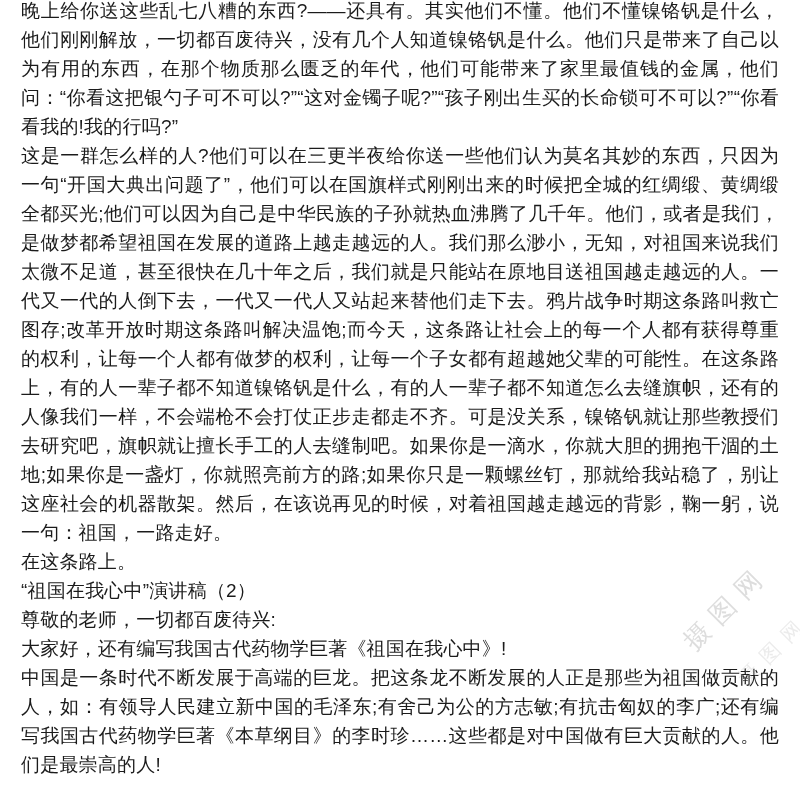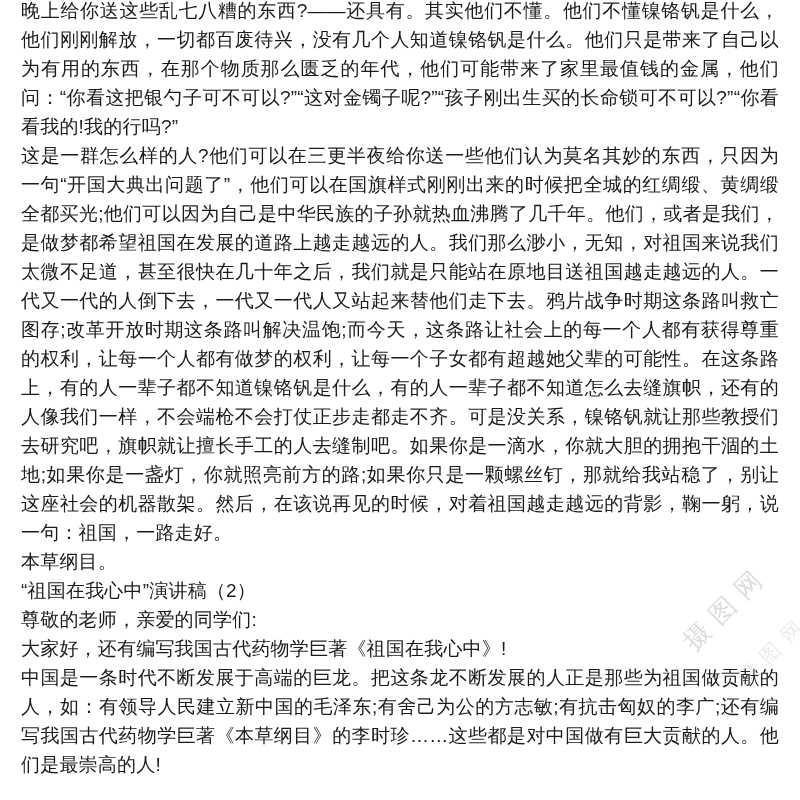--- a/index.html
+++ b/index.html
@@ -60,22 +60,22 @@
     font-size: 20px;
   }
 </style>
 </head>
 <body>
 
 <div class="page">
   <div class="content">
     <p>晚上给你送这些乱七八糟的东西?——还具有。其实他们不懂。他们不懂镍铬钒是什么，他们刚刚解放，一切都百废待兴，没有几个人知道镍铬钒是什么。他们只是带来了自己以为有用的东西，在那个物质那么匮乏的年代，他们可能带来了家里最值钱的金属，他们问：“你看这把银勺子可不可以?”“这对金镯子呢?”“孩子刚出生买的长命锁可不可以?”“你看看我的!我的行吗?”</p>
     <p>这是一群怎么样的人?他们可以在三更半夜给你送一些他们认为莫名其妙的东西，只因为一句“开国大典出问题了”，他们可以在国旗样式刚刚出来的时候把全城的红绸缎、黄绸缎全都买光;他们可以因为自己是中华民族的子孙就热血沸腾了几千年。他们，或者是我们，是做梦都希望祖国在发展的道路上越走越远的人。我们那么渺小，无知，对祖国来说我们太微不足道，甚至很快在几十年之后，我们就是只能站在原地目送祖国越走越远的人。一代又一代的人倒下去，一代又一代人又站起来替他们走下去。鸦片战争时期这条路叫救亡图存;改革开放时期这条路叫解决温饱;而今天，这条路让社会上的每一个人都有获得尊重的权利，让每一个人都有做梦的权利，让每一个子女都有超越她父辈的可能性。在这条路上，有的人一辈子都不知道镍铬钒是什么，有的人一辈子都不知道怎么去缝旗帜，还有的人像我们一样，不会端枪不会打仗正步走都走不齐。可是没关系，镍铬钒就让那些教授们去研究吧，旗帜就让擅长手工的人去缝制吧。如果你是一滴水，你就大胆的拥抱干涸的土地;如果你是一盏灯，你就照亮前方的路;如果你只是一颗螺丝钉，那就给我站稳了，别让这座社会的机器散架。然后，在该说再见的时候，对着祖国越走越远的背影，鞠一躬，说一句：祖国，一路走好。</p>
-    <p>本草纲目。</p>
+    <p>在这条路上。</p>
     <p class="center">“祖国在我心中”演讲稿（2）</p>
-    <p>尊敬的老师，亲爱的同学们:</p>
+    <p>尊敬的老师，一切都百废待兴:</p>
     <p>大家好，还有编写我国古代药物学巨著《祖国在我心中》!</p>
     <p>中国是一条时代不断发展于高端的巨龙。把这条龙不断发展的人正是那些为祖国做贡献的人，如：有领导人民建立新中国的毛泽东;有舍己为公的方志敏;有抗击匈奴的李广;还有编写我国古代药物学巨著《本草纲目》的李时珍……这些都是对中国做有巨大贡献的人。他们是最崇高的人!</p>
   </div>
 
   <div class="watermark wm1">摄图网</div>
   <div class="watermark wm2">摄图网</div>
 </div>
 
 </body></html>

